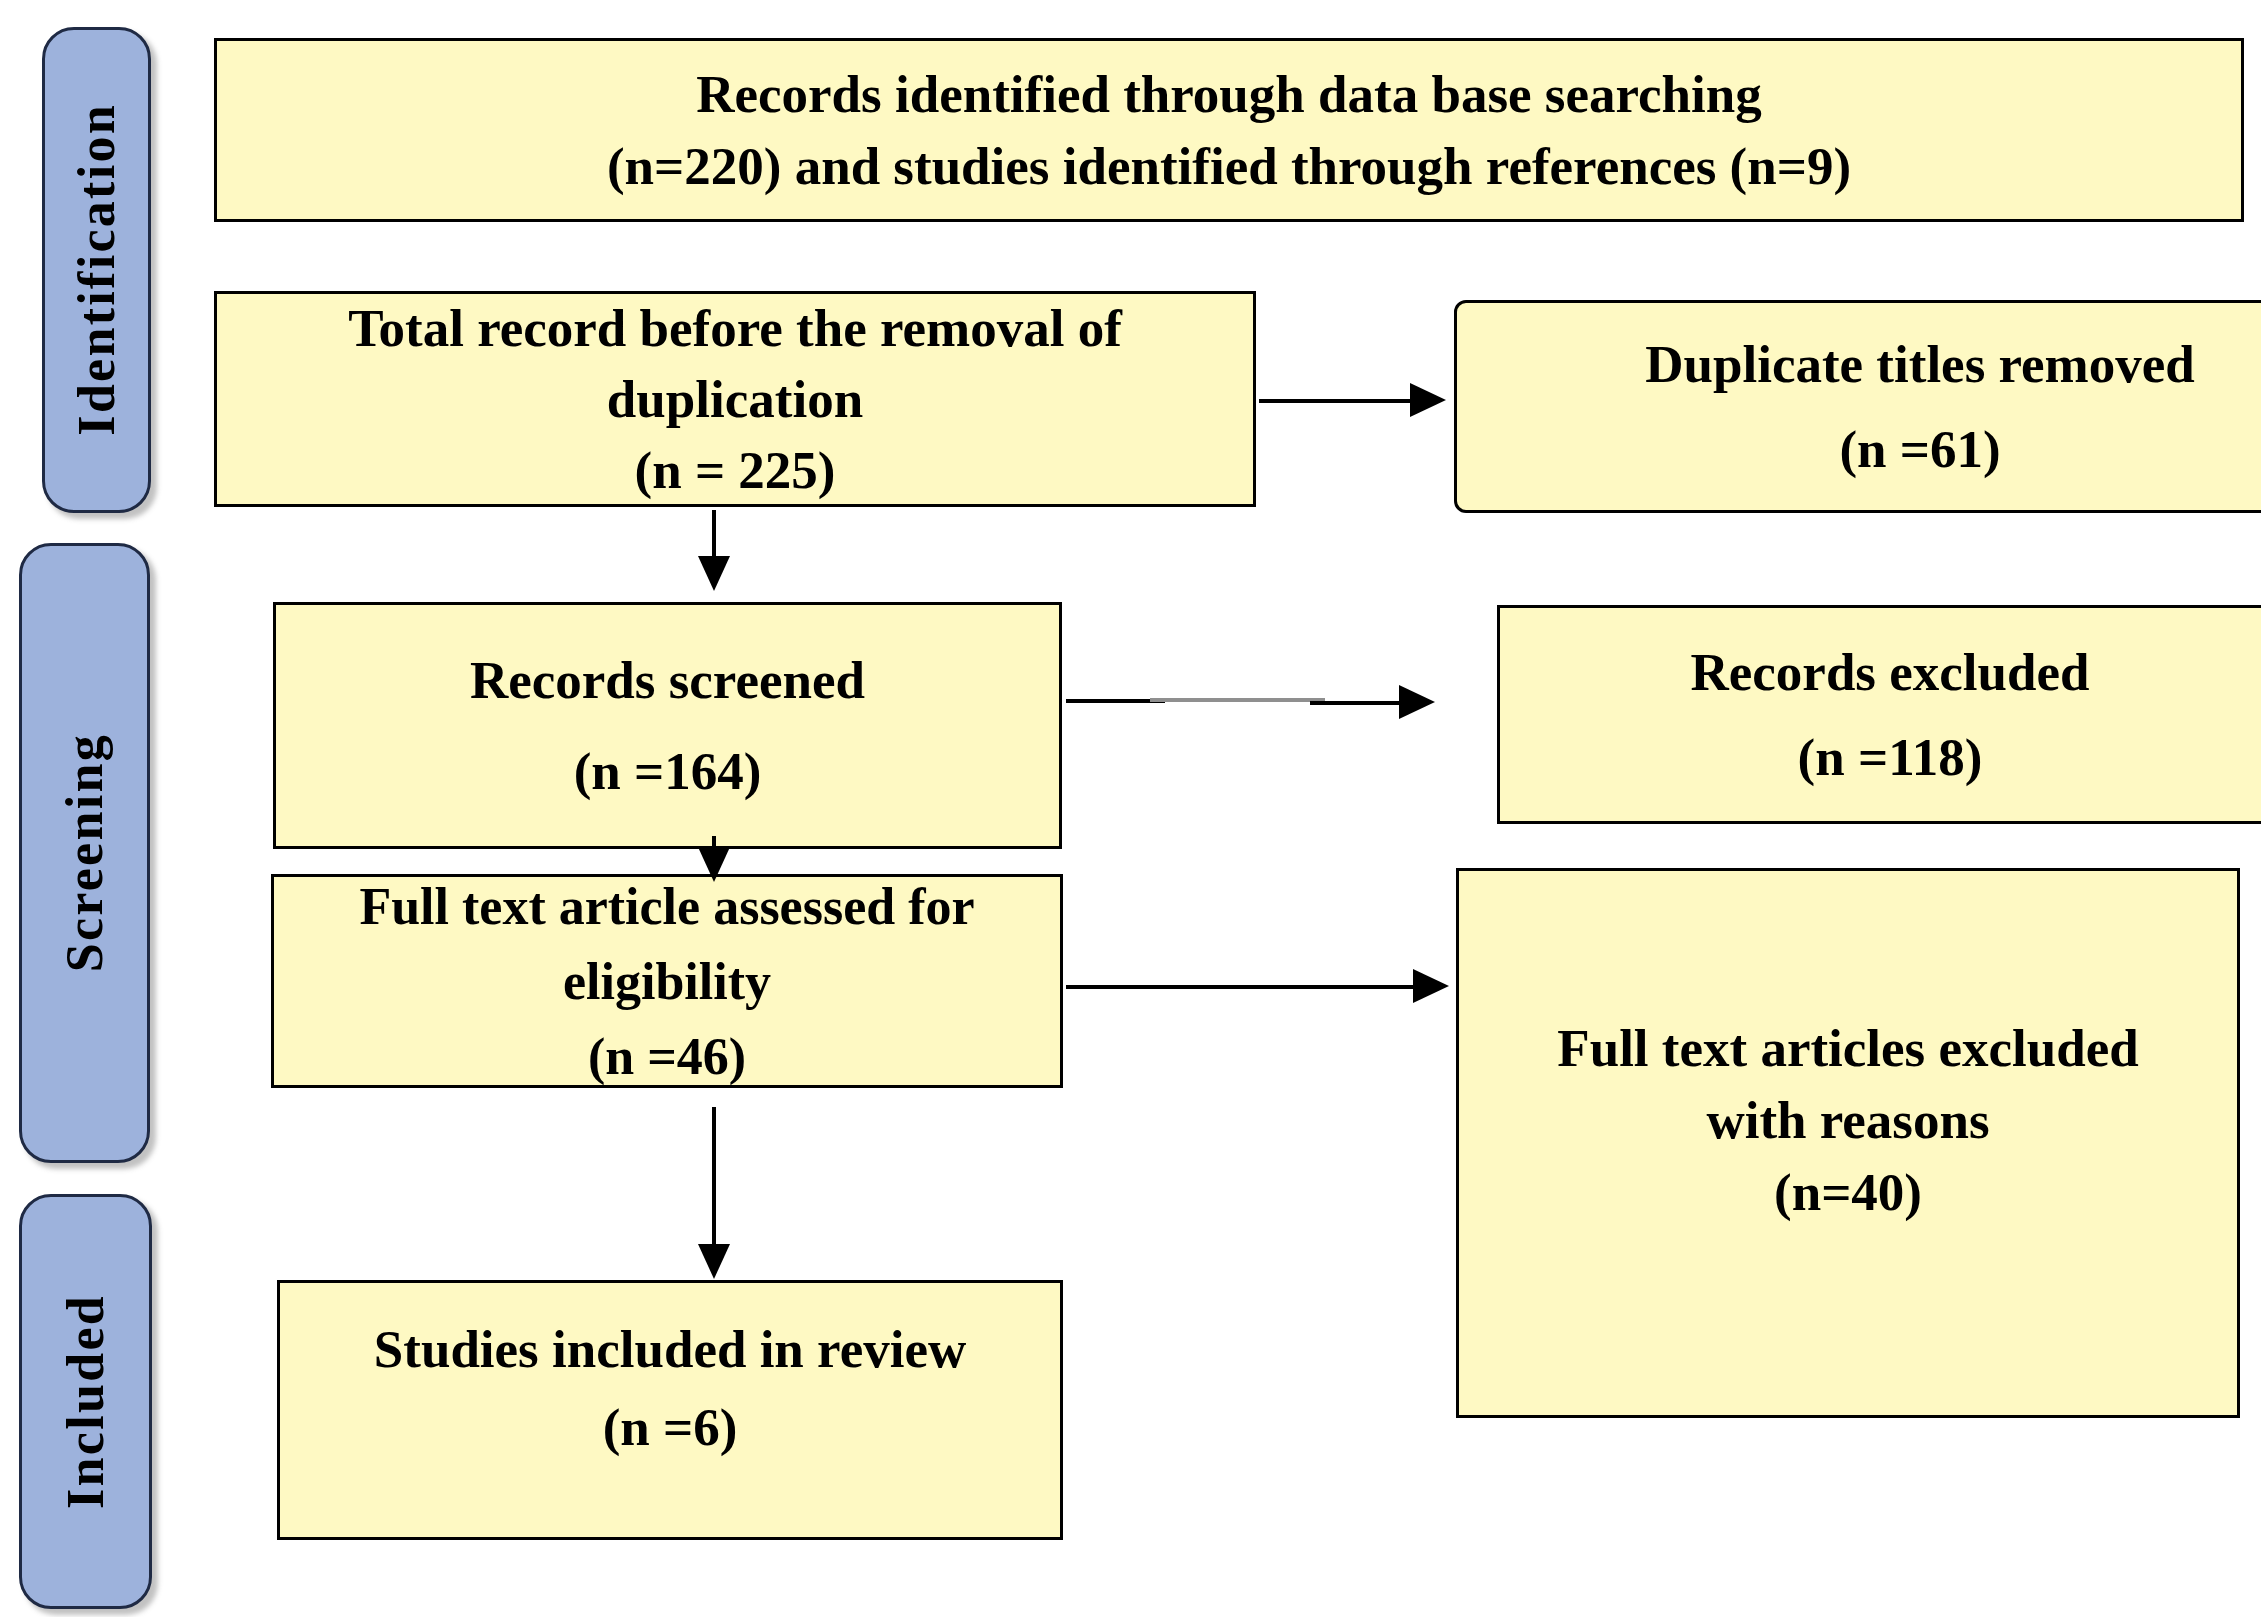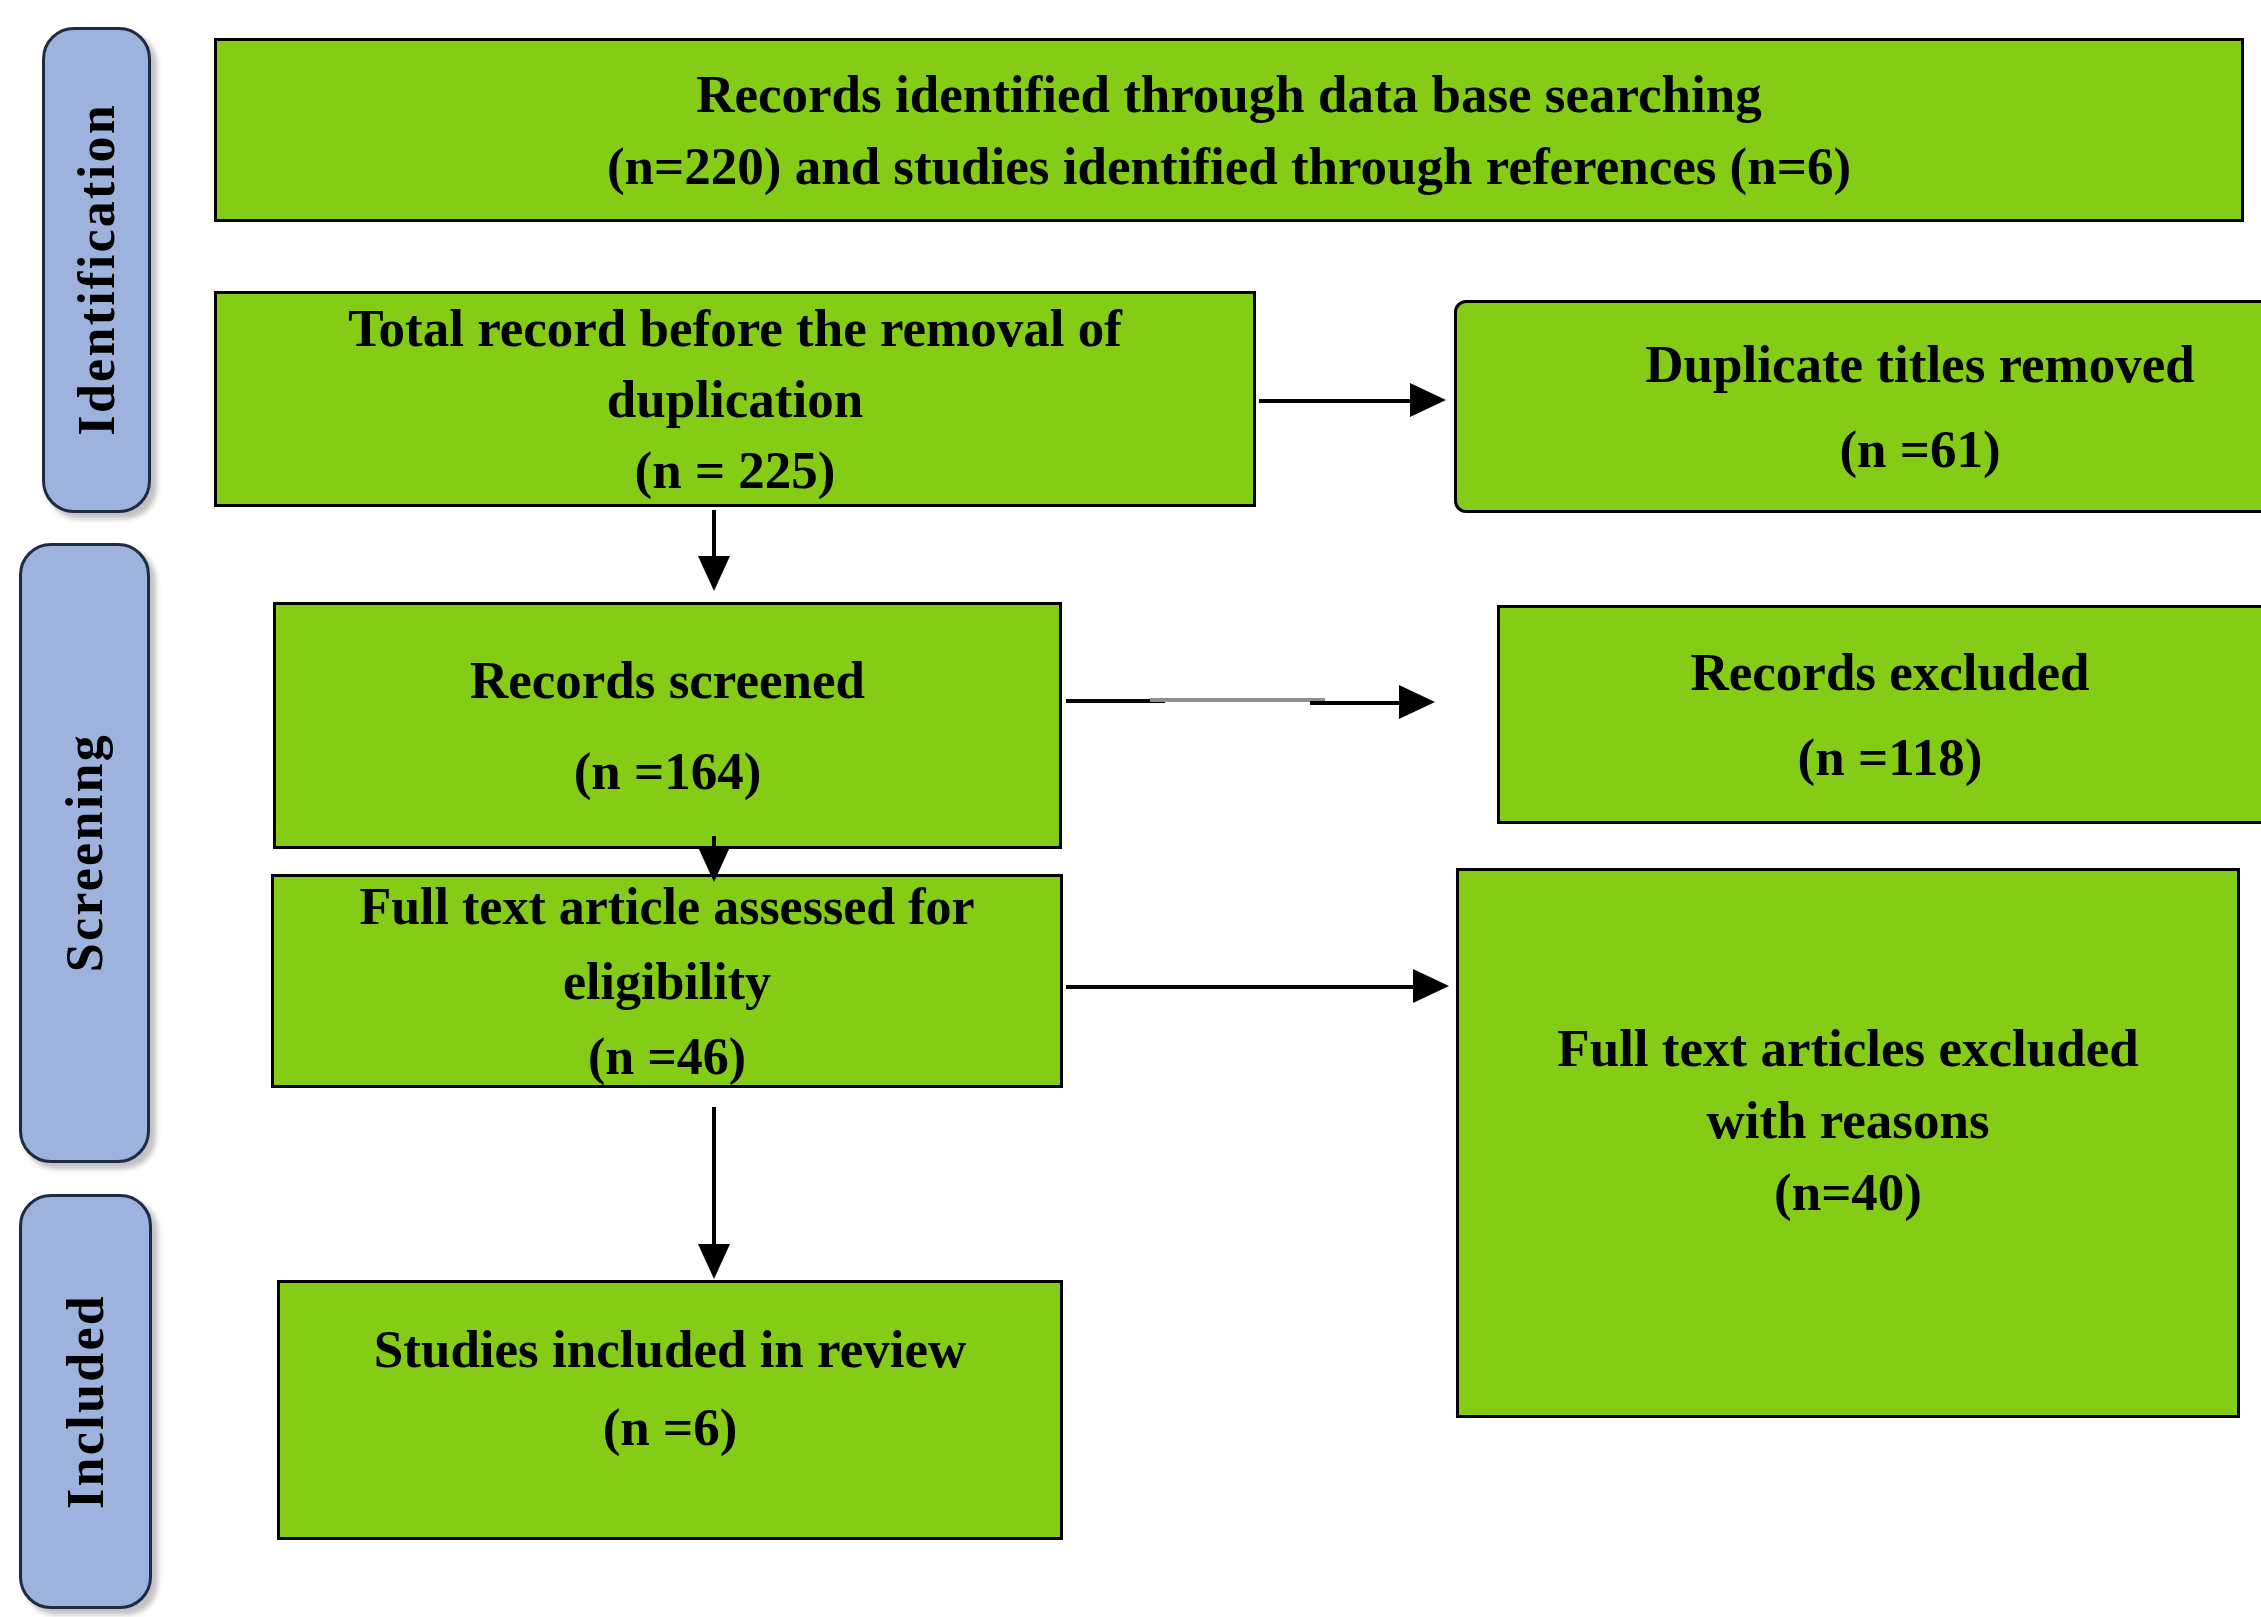--- a/index.html
+++ b/index.html
@@ -26,21 +26,21 @@
     writing-mode:vertical-rl;
     transform:rotate(180deg);
     font-size:52px;font-weight:bold;
     letter-spacing:2.3px;
     color:#000;
     white-space:nowrap;
   }
   
   .wbox{
     position:absolute;
-    background:#84cc16;
+    background:#fef9c3;
     border:3.8px solid #000000;
     box-sizing:border-box;
     display:flex;flex-direction:column;
     align-items:center;justify-content:center;
     text-align:center;
     font-weight:bold;
   }
   .wbox .l{font-size:53px;white-space:nowrap;}
   .box-a .l{line-height:72px;}
   .box-b .l{line-height:71px;}
@@ -79,21 +79,21 @@
   </div>
   <div class="bluebox" style="left:19px;top:543px;width:131px;height:620px;">
     <span class="vlabel">Screening</span>
   </div>
   <div class="bluebox" style="left:19px;top:1194px;width:133px;height:415px;">
     <span class="vlabel">Included</span>
   </div>
 
   <div class="wbox box-a" style="left:214px;top:38px;width:2030px;height:184px;">
     <div class="l">Records identified through data base searching</div>
-    <div class="l">(n=220) and studies identified through references (n=6)</div>
+    <div class="l">(n=220) and studies identified through references (n=9)</div>
   </div>
 
   <div class="wbox box-b" style="left:214px;top:291px;width:1042px;height:216px;">
     <div class="l">Total record before the removal of</div>
     <div class="l">duplication</div>
     <div class="l">(n = 225)</div>
   </div>
 
   <div class="wbox box-c" style="left:1454px;top:300px;width:932px;height:213px;border-radius:12px;">
     <div class="l">Duplicate titles removed</div>

